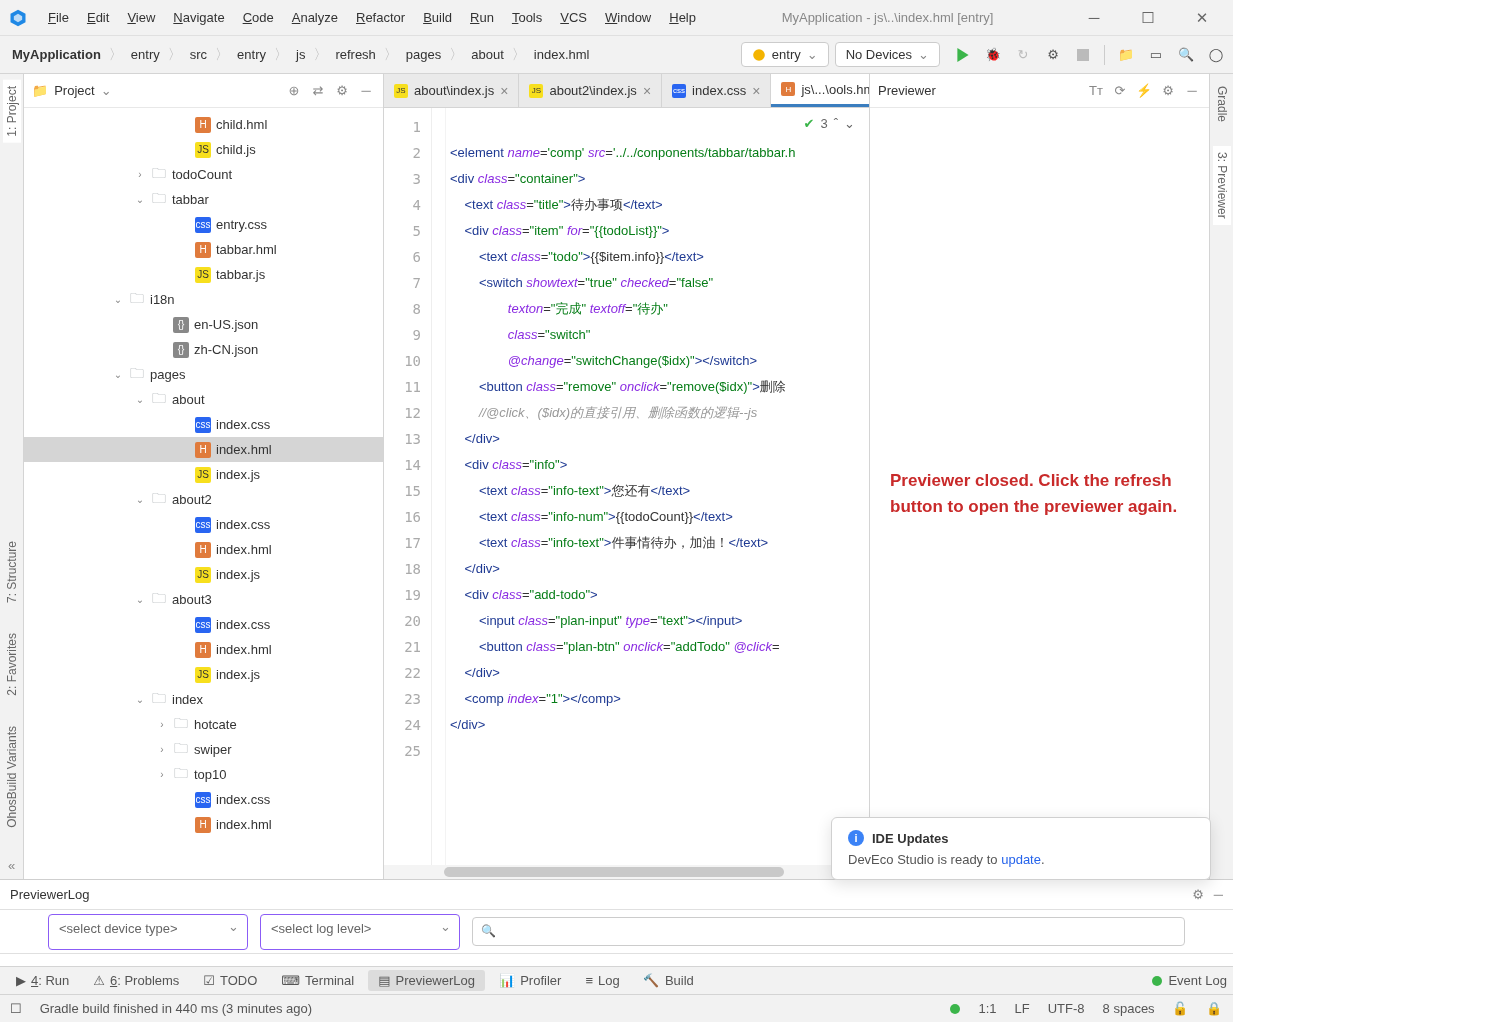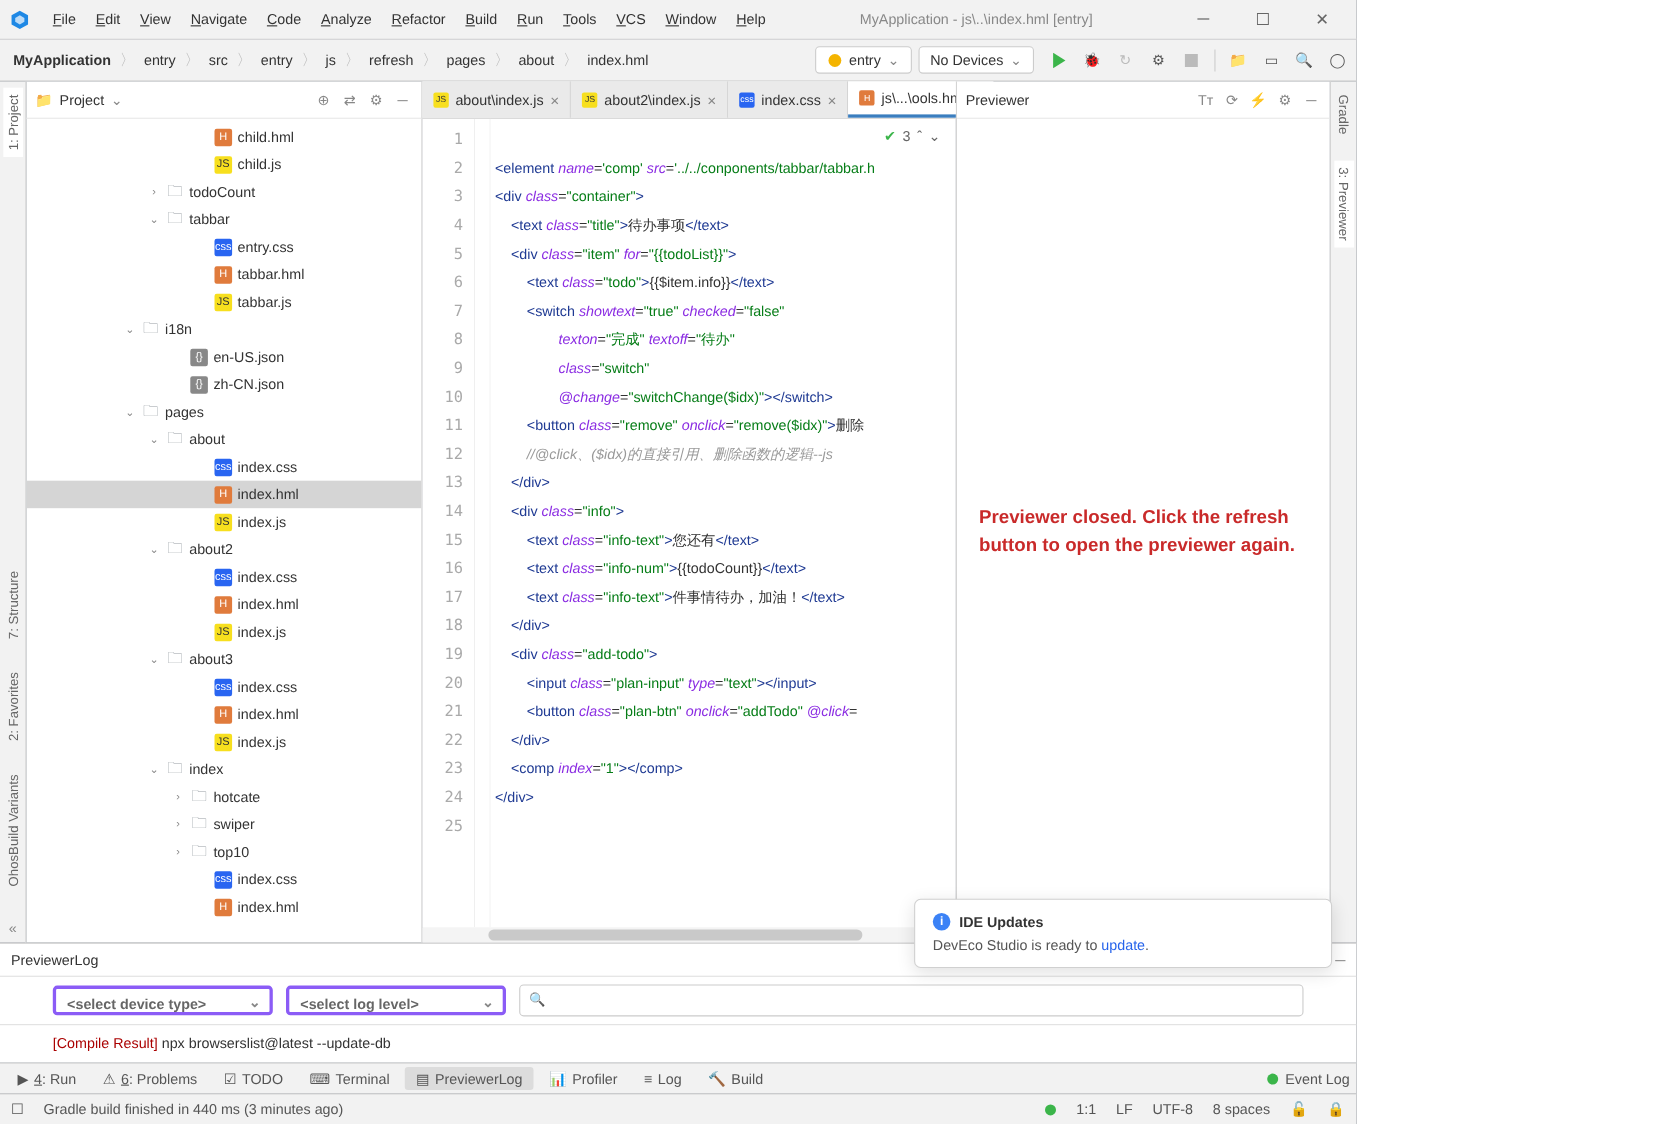--- a/index.html
+++ b/index.html
@@ -74,21 +74,21 @@
 
 .previewer { width:340px; background:#fff; border-left:1px solid #d4d4d4; display:flex; flex-direction:column; }
 .prev-body { flex:1; display:flex; align-items:center; justify-content:center; padding:20px; }
 .prev-msg { color:#c92a2a; font-weight:bold; font-size:17px; line-height:1.5; }
 
 
 .tool-window { border-top:1px solid #cfcfcf; background:#fff; display:flex; flex-direction:column; }
 .tw-header { height:30px; display:flex; align-items:center; padding:0 10px; border-bottom:1px solid #e0e0e0; }
 .tw-header .spacer { flex:1; }
 .tw-controls { height:44px; display:flex; align-items:center; gap:12px; padding:0 48px; border-bottom:1px solid #e0e0e0; }
-.tw-select { border:3px solid #8b5cf6; background:#fff; padding:6px 28px 0 10px; border-radius:4px; min-width:200px; color:#666; cursor:pointer; position:relative;font-weight:bold; }
+.tw-select { border:1px solid #8b5cf6; background:#fff; padding:6px 28px 13px 10px; border-radius:4px; min-width:200px; color:#666; cursor:pointer; position:relative; }
 .tw-select::after { content:"⌄"; position:absolute; right:8px; top:4px; color:#888; }
 .tw-search { flex:1; border:1px solid #ccc; border-radius:4px; padding:6px 10px 6px 28px; position:relative; color:#888; }
 .tw-search::before { content:"🔍"; position:absolute; left:8px; top:6px; font-size:12px; color:#aaa; }
 .tw-log { font-family:Consolas,monospace; font-size:14px; padding:6px 48px; line-height:22px; overflow:hidden; max-height:56px; }
 .tw-log .lbl { color:#a00; }
 
 
 .notif { position:absolute; right:22px; bottom:86px; width:380px; background:#fff; border:1px solid #d0d0d0; border-radius:6px; box-shadow:0 4px 16px rgba(0,0,0,.12); padding:12px 16px; }
 .notif-title { font-weight:bold; display:flex; align-items:center; gap:8px; }
 .notif-title .i { width:16px; height:16px; border-radius:50%; background:#3b82f6; color:#fff; display:flex; align-items:center; justify-content:center; font-size:11px; }
@@ -437,21 +437,20 @@
       <span class="spacer"></span>
       <span class="icon" style="color:#888;margin-right:10px">⚙</span>
       <span class="icon" style="color:#888">─</span>
     </div>
     <div class="tw-controls">
       <div class="tw-select">&lt;select device type&gt;</div>
       <div class="tw-select">&lt;select log level&gt;</div>
       <div class="tw-search">&nbsp;</div>
     </div>
     <div class="tw-log" id="twlog">
-        <div><span class="lbl">[Compile Result]</span>   npx browserslist@latest --update-db</div>
       </div>
 
     <div class="notif">
       <div class="notif-title">
           <span class="i">i</span>
           <span>IDE Updates</span>
         </div>
       <div class="notif-body"><span>DevEco Studio is ready to </span><a href="#">update</a>.</div>
     </div>
   </div>

